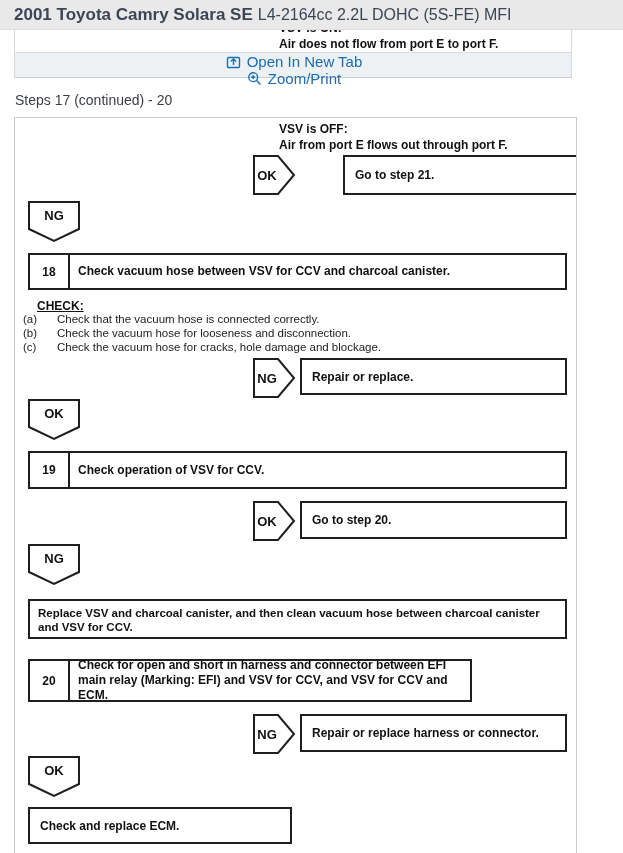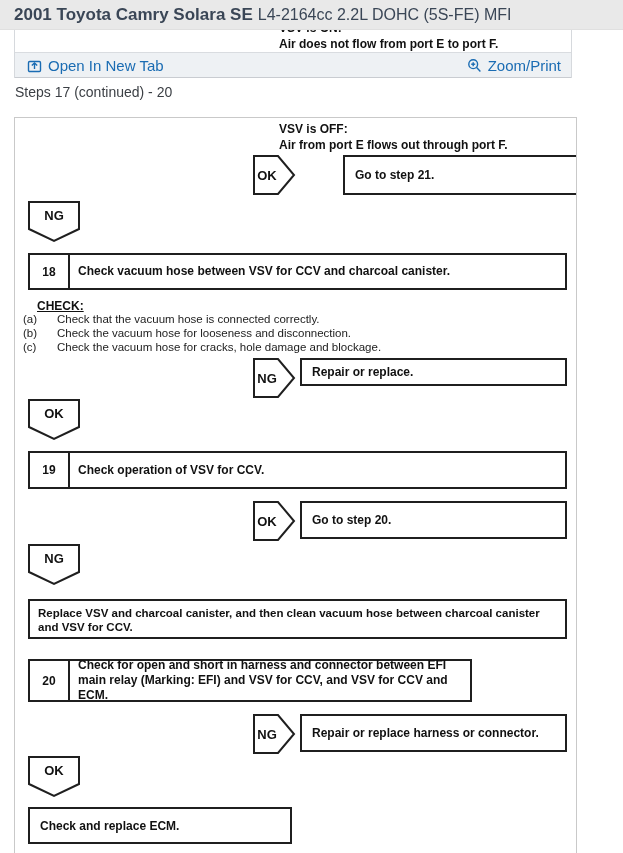--- a/index.html
+++ b/index.html
@@ -17,27 +17,27 @@
   
   .preview-widget { position:absolute; left:14px; top:30px; width:558px; height:48px;
     border-left:1px solid #d6d9dd; border-right:1px solid #d6d9dd; background:#fff; }
   .preview-viewport { position:relative; height:22px; overflow:hidden; background:#fff; }
   .pv-line { position:absolute; left:264px; font-weight:bold; font-size:12px; color:#111; white-space:nowrap; }
   .pv-clip { top:-9px; }
   .pv-show { top:7px; }
   .preview-toolbar { position:relative; height:26px; background:#eef1f4;
     border-top:1px solid #d9dce0; border-bottom:1px solid #c9ccd1;
     display:flex; align-items:center; justify-content:space-between;
-    padding:0 10px 0 12px; }
+    padding:0 10px 0 12px;flex-direction:column; }
   .tb-link { display:flex; align-items:center; gap:6px; color:#1a6cb3;
     font-size:15px; cursor:pointer; text-decoration:none; white-space:nowrap; }
   .tb-link svg { display:block; }
 
   
-  .section-heading { position:absolute; left:15px; top:84px; font-size:14px; color:#3b3f44; }
+  .section-heading { position:absolute; left:15px; top:92px; font-size:14px; color:#3b3f44; }
 
   
   .flow-panel { position:absolute; left:14px; top:117px; width:563px; height:750px;
     border:1px solid #c9c9c9; background:#fff; overflow:hidden; }
   .abs { position:absolute; }
   .note { font-weight:bold; font-size:12px; color:#111; line-height:16px; white-space:nowrap; }
 
   .rbox { border:2px solid #1f1f1f; background:#fff; display:flex; align-items:center;
     font-weight:bold; font-size:12px; color:#111; padding-left:10px; }
   .rbox-multi { padding:5px 8px; line-height:14px; font-size:11.5px; align-items:flex-start; }
@@ -130,21 +130,21 @@
   </div>
   <div class="abs check-item" style="left:8px; top:223px;">
     <span class="ci-label">(c)</span>
     <span>Check the vacuum hose for cracks, hole damage and blockage.</span>
   </div>
 
   <svg class="abs" style="left:238px; top:240px;" width="43" height="40" viewBox="0 0 43 40">
     <polygon points="1,1 25,1 41,20 25,39 1,39" fill="#fff" stroke="#1f1f1f" stroke-width="2"></polygon>
     <text x="14" y="25" text-anchor="middle" font-size="13">NG</text>
   </svg>
-  <div class="abs rbox" style="left:285px; top:240px; width:267px; height:28px;">
+  <div class="abs rbox" style="left:285px; top:240px; width:267px; height:37px;">
     <span>Repair or replace.</span>
   </div>
 
   <svg class="abs" style="left:13px; top:281px;" width="53" height="42" viewBox="0 0 53 42">
     <polygon points="1,1 51,1 51,28 26,40 1,28" fill="#fff" stroke="#1f1f1f" stroke-width="2"></polygon>
     <text x="26" y="19" text-anchor="middle" font-size="13">OK</text>
   </svg>
 
   <div class="abs step-box" style="left:13px; top:333px; width:539px; height:38px;">
     <div class="step-num">19</div>

